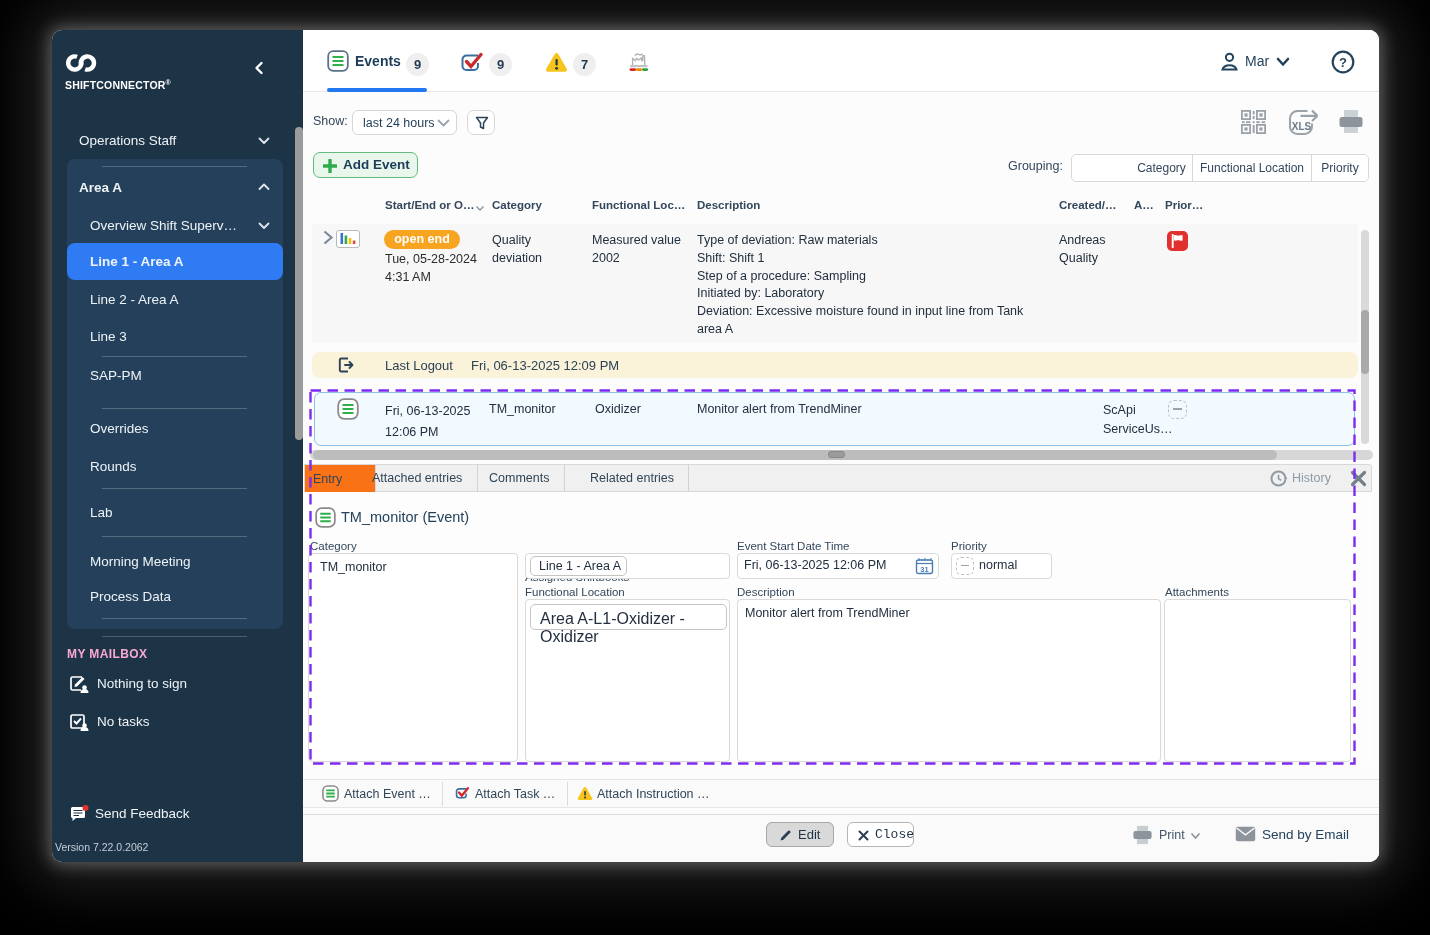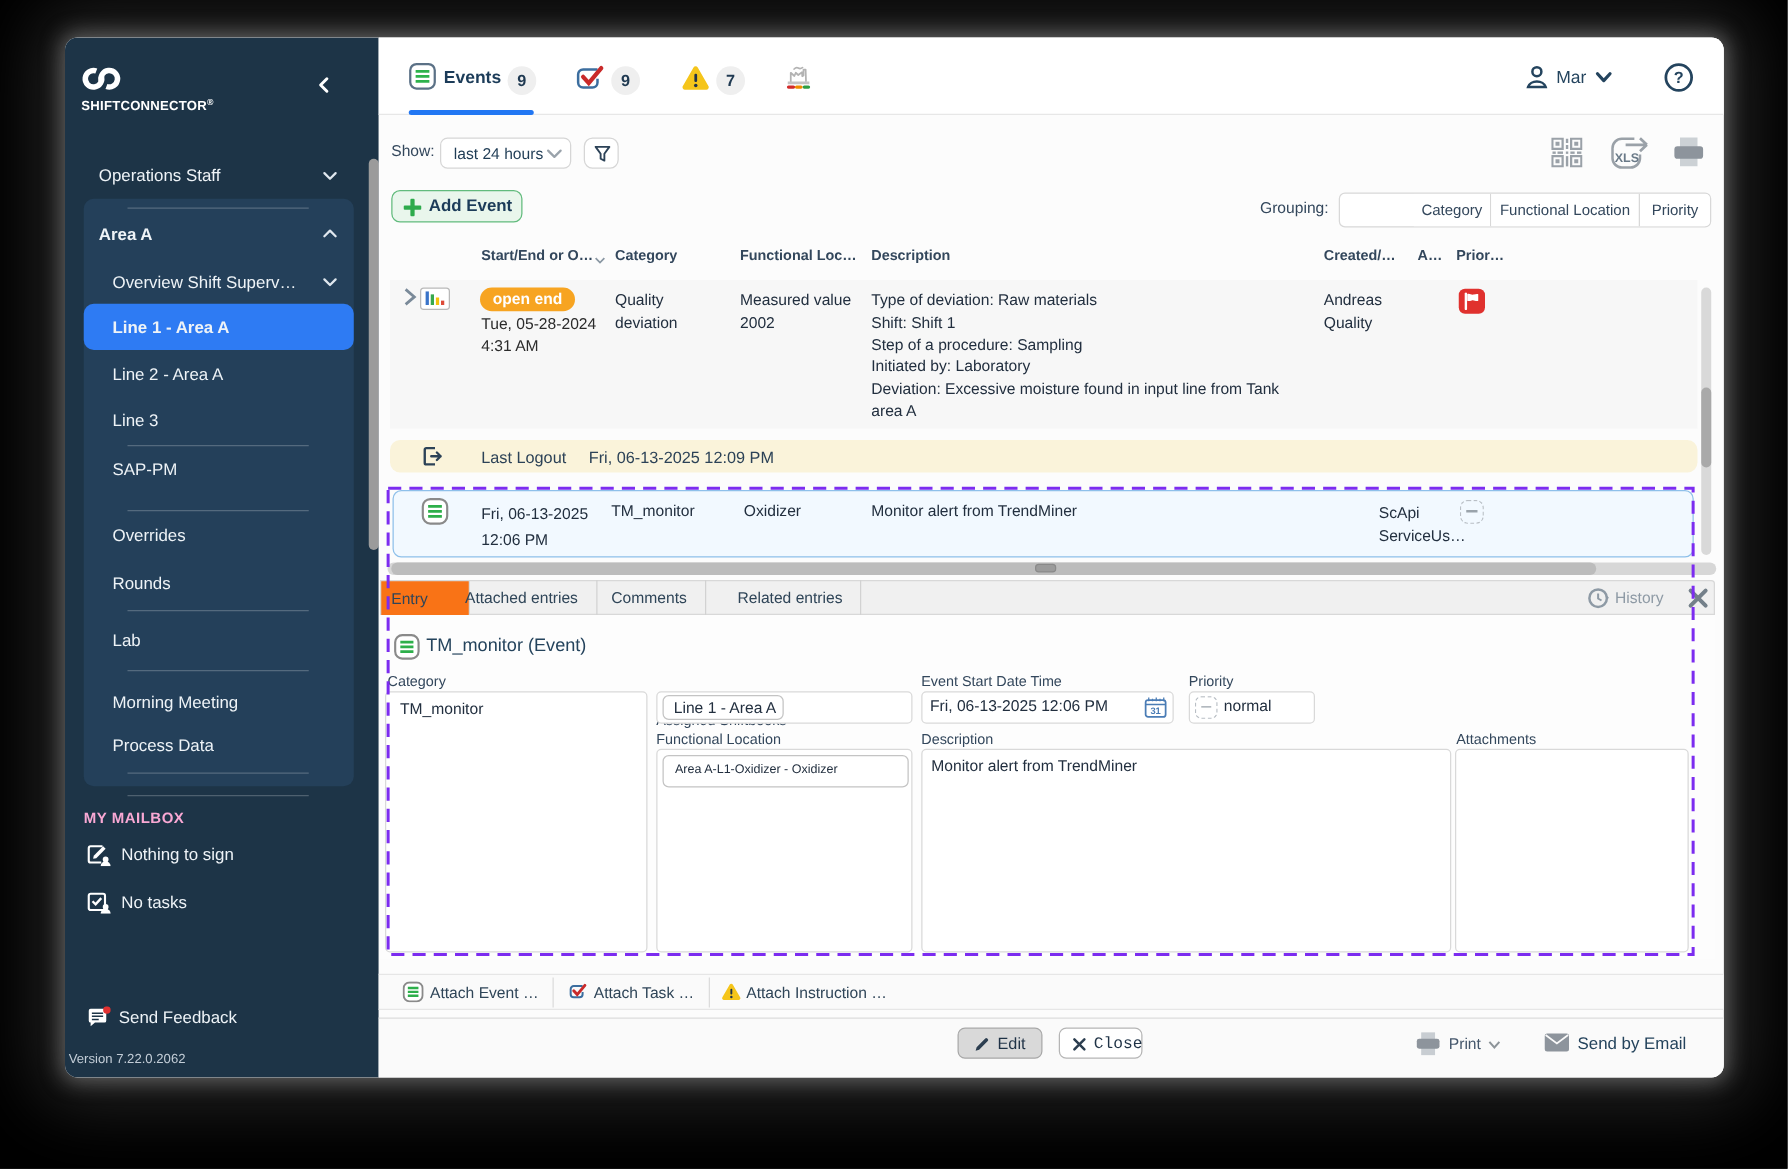--- a/index.html
+++ b/index.html
@@ -311,21 +311,21 @@
       <div class="abs" style="left:653px;top:527px;width:18px;height:18px;border:1.5px dashed #b9bfc5;border-radius:5px;">
           <div class="abs" style="left:3.5px;top:6.8px;width:8px;height:1.7px;background:#9aa3ab;"></div>
         </div>
       <div class="abs" style="left:676px;top:528px;font-size:12.5px;color:#222f3f;">normal</div>
 
       <div class="lbl" style="left:222px;top:556px;">Functional Location</div>
       <div class="lbl" style="left:434px;top:556px;">Description</div>
       <div class="lbl" style="left:862px;top:556px;">Attachments</div>
 
       <div class="box" style="left:222px;top:569px;width:205px;height:163px;"></div>
-      <div class="abs" style="left:227px;top:574px;width:197px;height:26px;background:#fff;border:1px solid #c4c4c4;border-radius:5px;font-size:10px;color:#222f3f;padding:5px 0 0 9px;">Area A-L1-Oxidizer - Oxidizer</div>
+      <div class="abs" style="left:227px;top:574px;width:197px;height:26px;background:#fff;border:1px solid #c4c4c4;border-radius:5px;font-size:16px;color:#222f3f;padding:5px 0 0 9px;">Area A-L1-Oxidizer - Oxidizer</div>
       <div class="box" style="left:434px;top:569px;width:424px;height:163px;"></div>
       <div class="abs" style="left:442px;top:576px;font-size:12.5px;color:#222f3f;">Monitor alert from TrendMiner</div>
       <div class="box" style="left:861px;top:569px;width:187px;height:163px;"></div>
 
       <div class="abs" style="left:0px;top:749px;width:1076px;height:29px;background:#fafafa;border-top:1px solid #e6e6e6;border-bottom:1px solid #e6e6e6;"></div>
       <svg class="abs" style="left:19px;top:755px" width="17" height="17" viewBox="0 0 22 22">
         <rect x="1.2" y="1.2" width="19.6" height="19.6" rx="6" fill="#fff" stroke="#8a8a8a" stroke-width="2"></rect>
         <path d="M5.5 7 H16.5 M5.5 11 H16.5 M5.5 15 H16.5" stroke="#2daf4a" stroke-width="2.4"></path>
       </svg>
       <div class="abs" style="left:41px;top:757px;font-size:12.5px;color:#2f4558;">Attach Event …</div>

